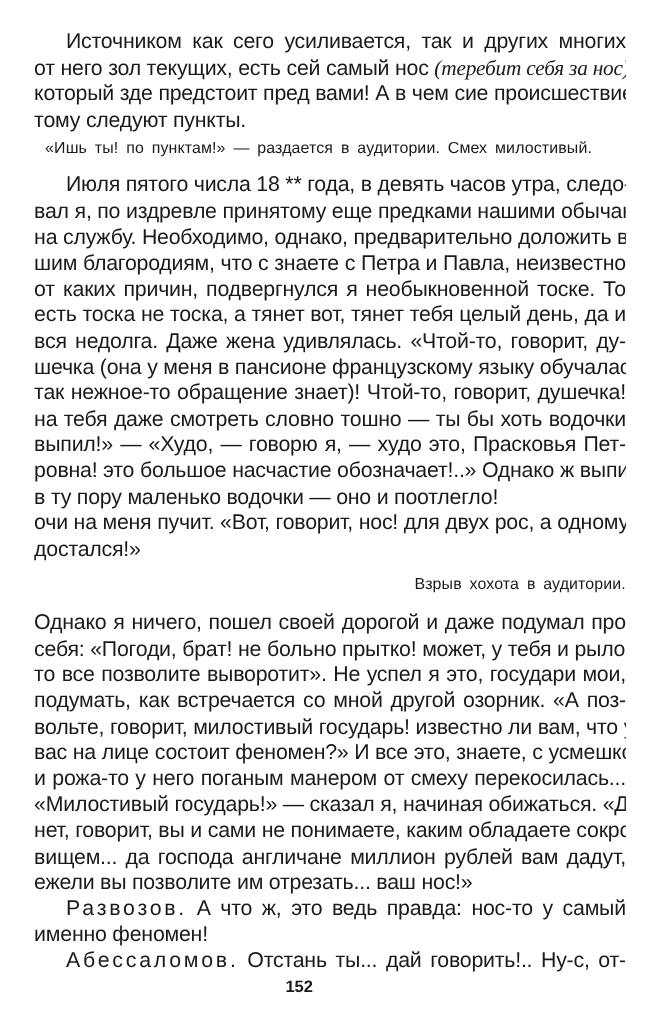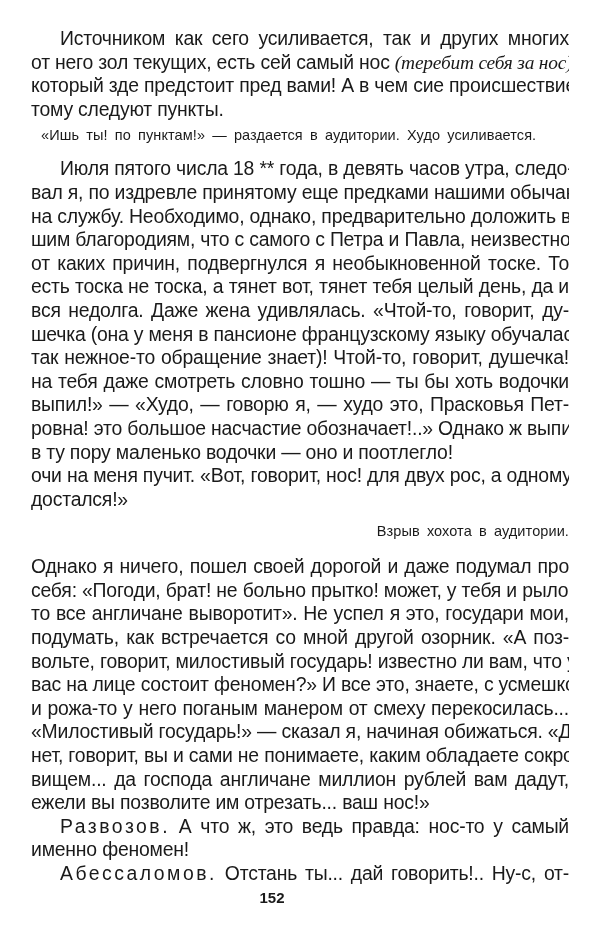--- a/index.html
+++ b/index.html
@@ -76,27 +76,27 @@
 
 <div class="page">
 
   <div>
     <div class="line indent">Источником как сего усиливается, так и других многих</div>
     <div class="line"><span>от него зол текущих, есть сей самый нос</span> <span class="italic">(теребит себя за нос)</span>,</div>
     <div class="line">который зде предстоит пред вами! А в чем сие происшествие,</div>
     <div class="line last">тому следуют пункты.</div>
   </div>
 
-  <div class="stage wide">«Ишь ты! по пунктам!» — раздается в аудитории. Худо усиливается.</div>
+  <div class="stage wide">«Ишь ты! по пунктам!» — раздается в аудитории. Смех милостивый.</div>
 
   <div>
     <div class="line indent">Июля пятого числа 18 ** года, в девять часов утра, следо-</div>
     <div class="line">вал я, по издревле принятому еще предками нашими обычаю,</div>
     <div class="line">на службу. Необходимо, однако, предварительно доложить ва-</div>
-    <div class="line">шим благородиям, что с самого с Петра и Павла, неизвестно</div>
+    <div class="line">шим благородиям, что с знаете с Петра и Павла, неизвестно</div>
     <div class="line">от каких причин, подвергнулся я необыкновенной тоске. То</div>
     <div class="line">есть тоска не тоска, а тянет вот, тянет тебя целый день, да и</div>
     <div class="line">вся недолга. Даже жена удивлялась. «Чтой-то, говорит, ду-</div>
     <div class="line">шечка (она у меня в пансионе французскому языку обучалась,</div>
     <div class="line">так нежное-то обращение знает)! Чтой-то, говорит, душечка!</div>
     <div class="line">на тебя даже смотреть словно тошно — ты бы хоть водочки</div>
     <div class="line">выпил!» — «Худо, — говорю я, — худо это, Прасковья Пет-</div>
     <div class="line">ровна! это большое насчастие обозначает!..» Однако ж выпил</div>
     <div class="line last">в ту пору маленько водочки — оно и поотлегло!</div>
   </div>
@@ -104,21 +104,21 @@
   <div>
     <div class="line">очи на меня пучит. «Вот, говорит, нос! для двух рос, а одному</div>
     <div class="line last">достался!»</div>
   </div>
 
   <div class="stage center">Взрыв хохота в аудитории.</div>
 
   <div>
     <div class="line">Однако я ничего, пошел своей дорогой и даже подумал про</div>
     <div class="line">себя: «Погоди, брат! не больно прытко! может, у тебя и рыло-</div>
-    <div class="line">то все англичане выворотит». Не успел я это, государи мои,</div>
+    <div class="line">то все позволите выворотит». Не успел я это, государи мои,</div>
     <div class="line">подумать, как встречается со мной другой озорник. «А поз-</div>
     <div class="line">вольте, говорит, милостивый государь! известно ли вам, что у</div>
     <div class="line">вас на лице состоит феномен?» И все это, знаете, с усмешкой,</div>
     <div class="line">и рожа-то у него поганым манером от смеху перекосилась...</div>
     <div class="line">«Милостивый государь!» — сказал я, начиная обижаться. «Да</div>
     <div class="line">нет, говорит, вы и сами не понимаете, каким обладаете сокро-</div>
     <div class="line">вищем... да господа англичане миллион рублей вам дадут,</div>
     <div class="line last">ежели вы позволите им отрезать... ваш нос!»</div>
   </div>
 

